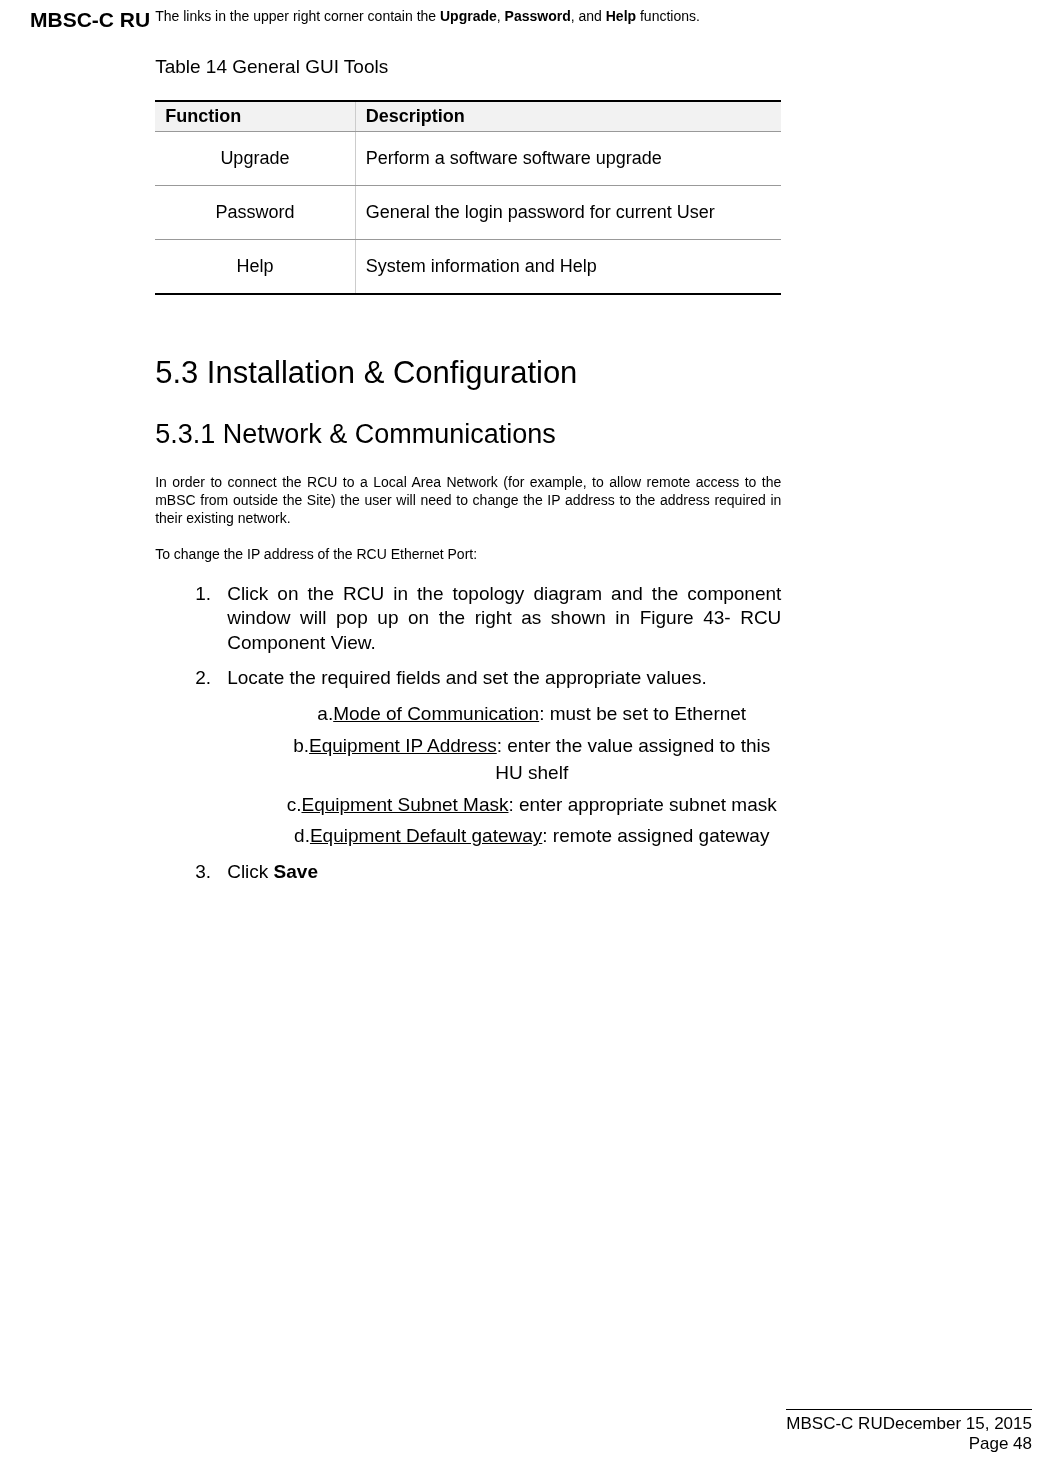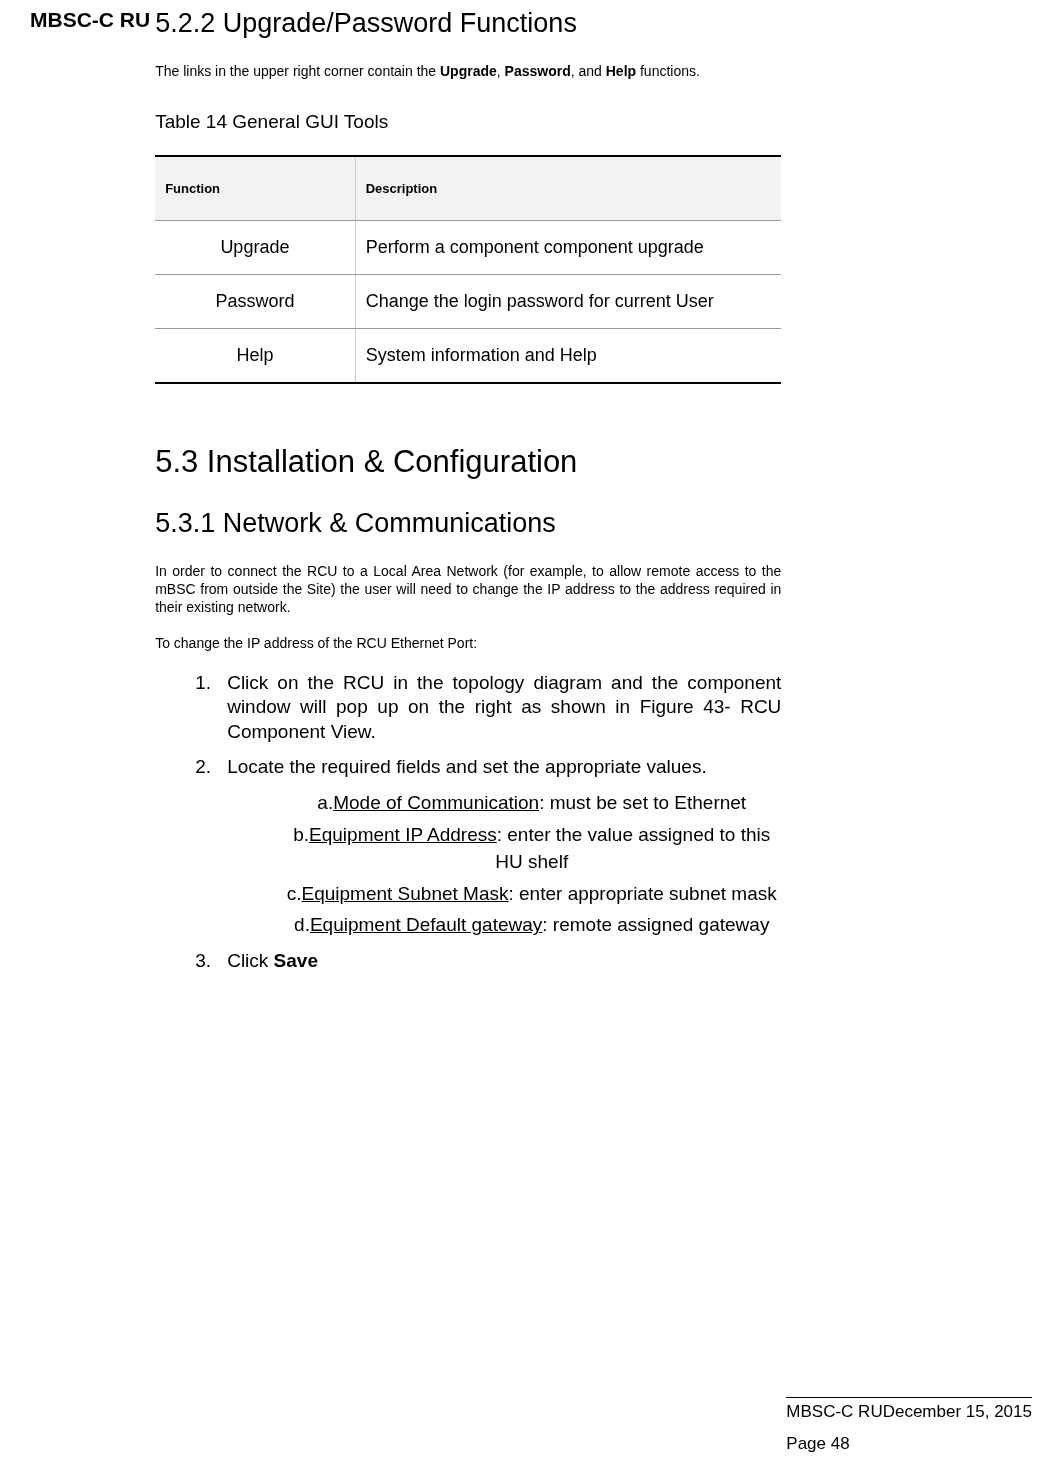--- a/index.html
+++ b/index.html
@@ -75,22 +75,22 @@
     }
     .gui-table {
       width: 100%;
       border-collapse: collapse;
       margin-bottom: 10px;
     }
     .gui-table th {
       background: #f2f2f2;
       text-align: left;
       font-weight: bold;
-      font-size: 13px;
-      padding: 24px 10px;
+      font-size: 18px;
+      padding: 4px 10px;
       border-top: 2.5px solid #000;
       border-bottom: 1px solid #999;
     }
     .gui-table th:first-child {
       width: 200px;
     }
     .gui-table td {
       font-size: 18px;
       padding: 16px 10px;
       border-bottom: 1px solid #999;
@@ -143,56 +143,55 @@
       flex-direction: column;
       font-size: 17px;
       margin-top: auto;
       margin-bottom: 18px;
     }
     .footer-row {
       display: flex;
       justify-content: space-between;
     }
     .footer-center {
-      text-align: left;
-      margin-top: 12px;
+      text-align: right;
+      margin-top: 0;
     }
   </style>
 </head>
 <body>
 
 <div class="page">
   <div class="header-rule"></div>
   <div class="header-title">MBSC-C RU</div>
 
   <div class="content">
 
-    <div class="h3">5.2.2  Upgrade/Password Functions</div>
 
     <p class="body-text">
       <span>The links in the upper right corner contain the </span><span class="bold">Upgrade</span><span>, </span><span class="bold">Password</span><span>, and </span><span class="bold">Help</span><span> functions.</span>
     </p>
 
     <div class="table-caption">Table 14 General GUI Tools</div>
 
     <table class="gui-table">
       <thead>
         <tr>
           <th>Function</th>
           <th>Description</th>
         </tr>
       </thead>
       <tbody>
         <tr>
           <td>Upgrade</td>
-          <td>Perform a component   component upgrade</td>
+          <td>Perform a software   software upgrade</td>
         </tr>
         <tr>
           <td>Password</td>
-          <td>Change the login password for current User</td>
+          <td>General the login password for current User</td>
         </tr>
         <tr>
           <td>Help</td>
           <td>System information and Help</td>
         </tr>
       </tbody>
     </table>
 
     <div class="h2">5.3    Installation &amp; Configuration</div>
 

